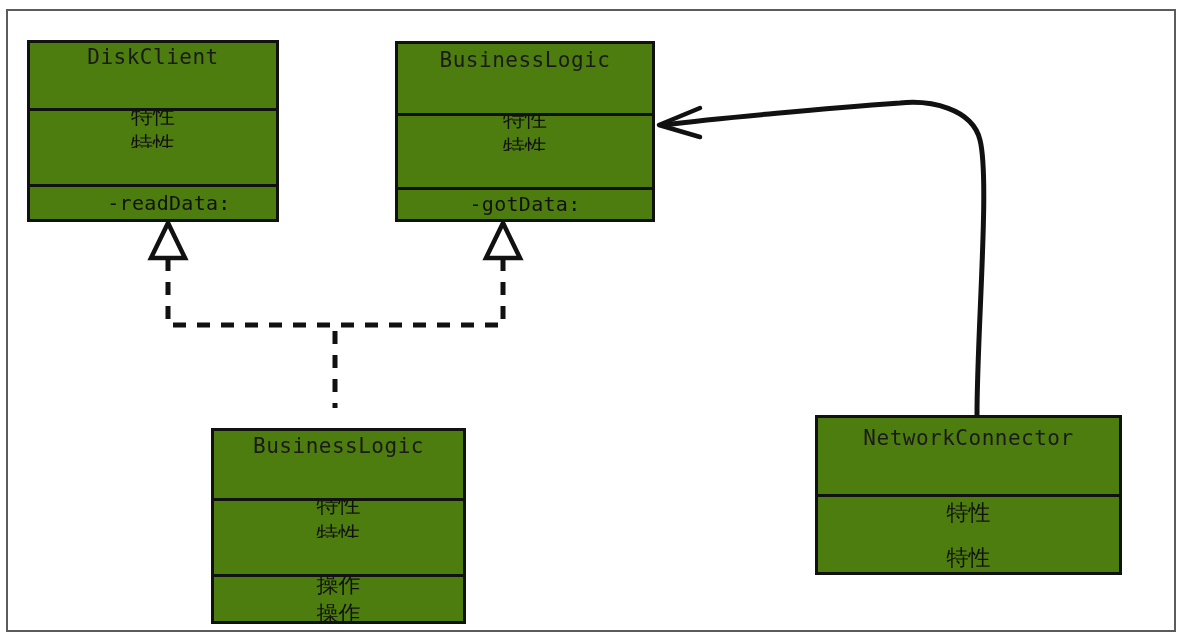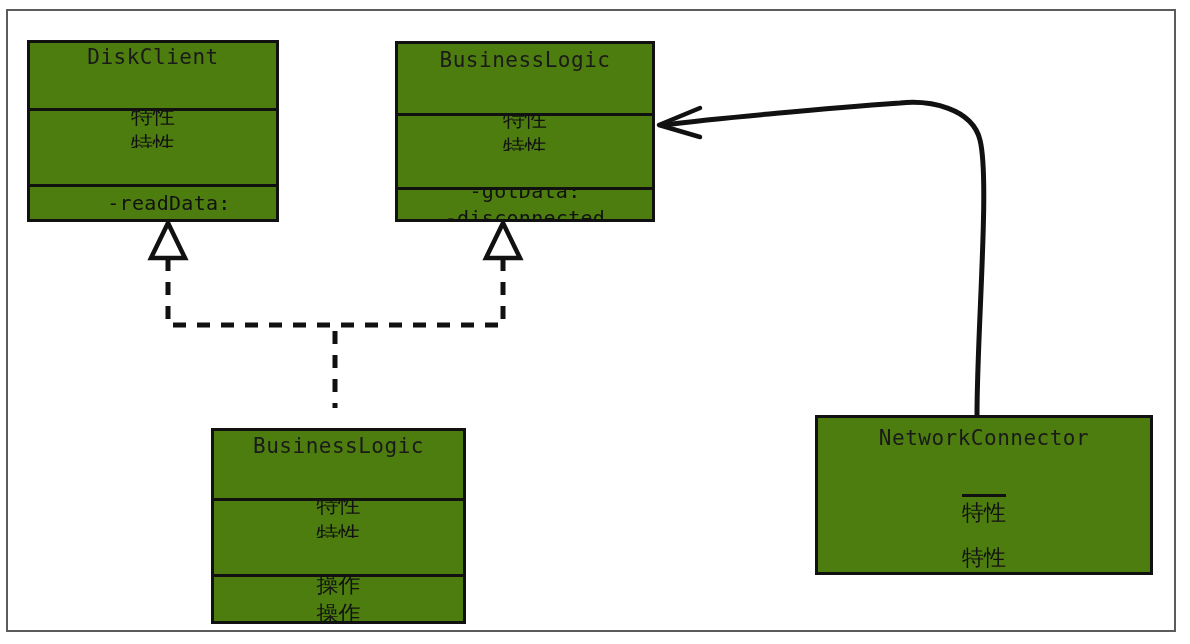--- a/index.html
+++ b/index.html
@@ -125,39 +125,38 @@
   <div class="uml-class" style="left:395px; top:41px; width:260px; height:181px;">
     <div class="compartment" style="height:59px;">
       <span class="class-name">BusinessLogic</span>
     </div>
     <div class="compartment" style="height:67px;">
       <span class="member-line">特性</span>
       <span class="member-line">特性</span>
     </div>
     <div class="compartment" style="height:55px;">
       <span class="member-line mono">-gotData:</span>
-      <span class="member-line mono">-disconnected</span>
     </div>
   </div>
 
   <div class="uml-class" style="left:211px; top:428px; width:255px; height:196px;">
     <div class="compartment" style="height:52px;">
       <span class="class-name">BusinessLogic</span>
     </div>
     <div class="compartment" style="height:67px;">
       <span class="member-line">特性</span>
       <span class="member-line">特性</span>
     </div>
     <div class="compartment" style="height:77px;">
       <span class="member-line">操作</span>
       <span class="member-line">操作</span>
     </div>
   </div>
 
-  <div class="uml-class" style="left:815px; top:415px; width:338px; height:160px;align-items:center;">
+  <div class="uml-class" style="left:815px; top:415px; width:307px; height:160px;">
     <div class="compartment" style="height:55px;">
       <span class="class-name">NetworkConnector</span>
     </div>
     <div class="compartment wide-spacing" style="height:105px;">
       <span class="member-line">特性</span>
       <span class="member-line">特性</span>
     </div>
   </div>
 
 </div>

